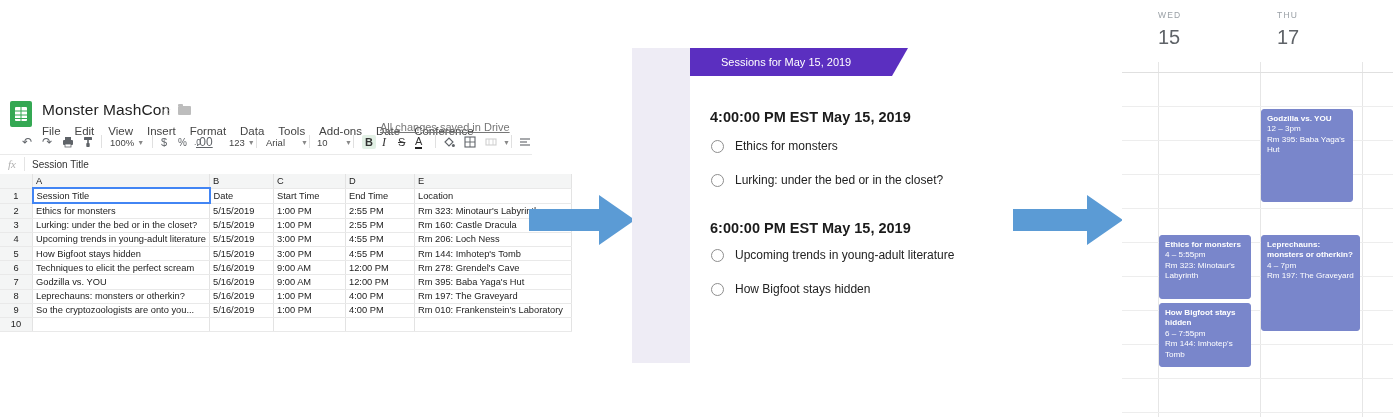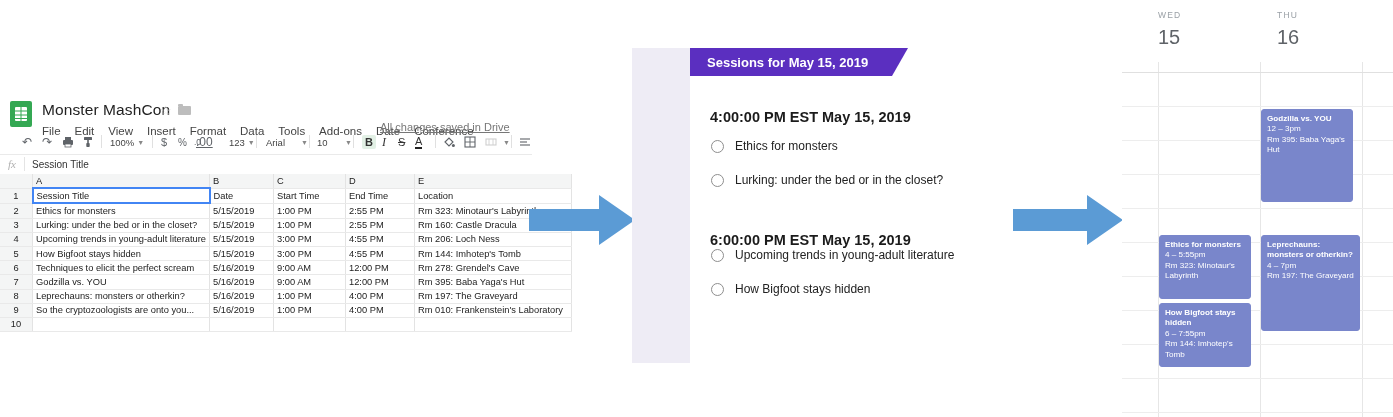--- a/index.html
+++ b/index.html
@@ -81,21 +81,21 @@
 
   
   #sessions{position:absolute;left:632px;top:48px;width:325px;height:315px;}
   .sess-bg{position:absolute;left:0;top:0;width:58px;height:315px;background:#eeecf5;}
   .sess-card{position:absolute;left:58px;top:0;width:267px;height:315px;background:#ffffff;}
   .banner{
     position:absolute;left:0;height:28px;background:#5b2fc0;
     display:flex;align-items:center;
   }
   .banner .btext{
-    color:#ffffff;font-size:13px;font-weight:bold;margin-left:17px;white-space:nowrap;
+    color:#ffffff;font-size:11px;font-weight:normal;margin-left:31px;white-space:nowrap;
   }
   .banner .bnotch{
     position:absolute;right:-16px;top:0;width:0;height:0;
     border-top:28px solid #5b2fc0;border-right:16px solid transparent;
   }
   .slot-title{
     position:absolute;font-size:14.5px;font-weight:bold;color:#1b1b1b;white-space:nowrap;
   }
   .sess-item{position:absolute;display:flex;align-items:center;}
   .radio{
@@ -375,21 +375,21 @@
       <div class="slot-title" style="left:20px;top:61px;">4:00:00 PM EST May 15, 2019</div>
       <div class="sess-item" style="left:21px;top:91px;">
         <span class="radio"></span>
         <span class="sess-label">Ethics for monsters</span>
       </div>
       <div class="sess-item" style="left:21px;top:125px;">
         <span class="radio"></span>
         <span class="sess-label">Lurking: under the bed or in the closet?</span>
       </div>
 
-      <div class="slot-title" style="left:20px;top:184px;">6:00:00 PM EST May 15, 2019</div>
+      <div class="slot-title" style="left:20px;top:172px;">6:00:00 PM EST May 15, 2019</div>
       <div class="sess-item" style="left:21px;top:200px;">
         <span class="radio"></span>
         <span class="sess-label">Upcoming trends in young-adult literature</span>
       </div>
       <div class="sess-item" style="left:21px;top:234px;">
         <span class="radio"></span>
         <span class="sess-label">How Bigfoot stays hidden</span>
       </div>
 
     </div>
@@ -403,21 +403,21 @@
 
   <div id="calendar">
 
     <div class="cal-head">
       <div class="cal-col-head" style="left:36px;">
         <div class="cal-dow">WED</div>
         <div class="cal-dnum">15</div>
       </div>
       <div class="cal-col-head" style="left:155px;">
         <div class="cal-dow">THU</div>
-        <div class="cal-dnum">16</div>
+        <div class="cal-dnum">17</div>
       </div>
     </div>
 
     <div class="vline" style="left:36px;"></div>
     <div class="vline" style="left:138px;"></div>
     <div class="vline" style="left:240px;"></div>
 
     <div class="hline strong" style="top:72px;"></div>
     <div class="hline" style="top:106px;"></div>
     <div class="hline" style="top:140px;"></div>

